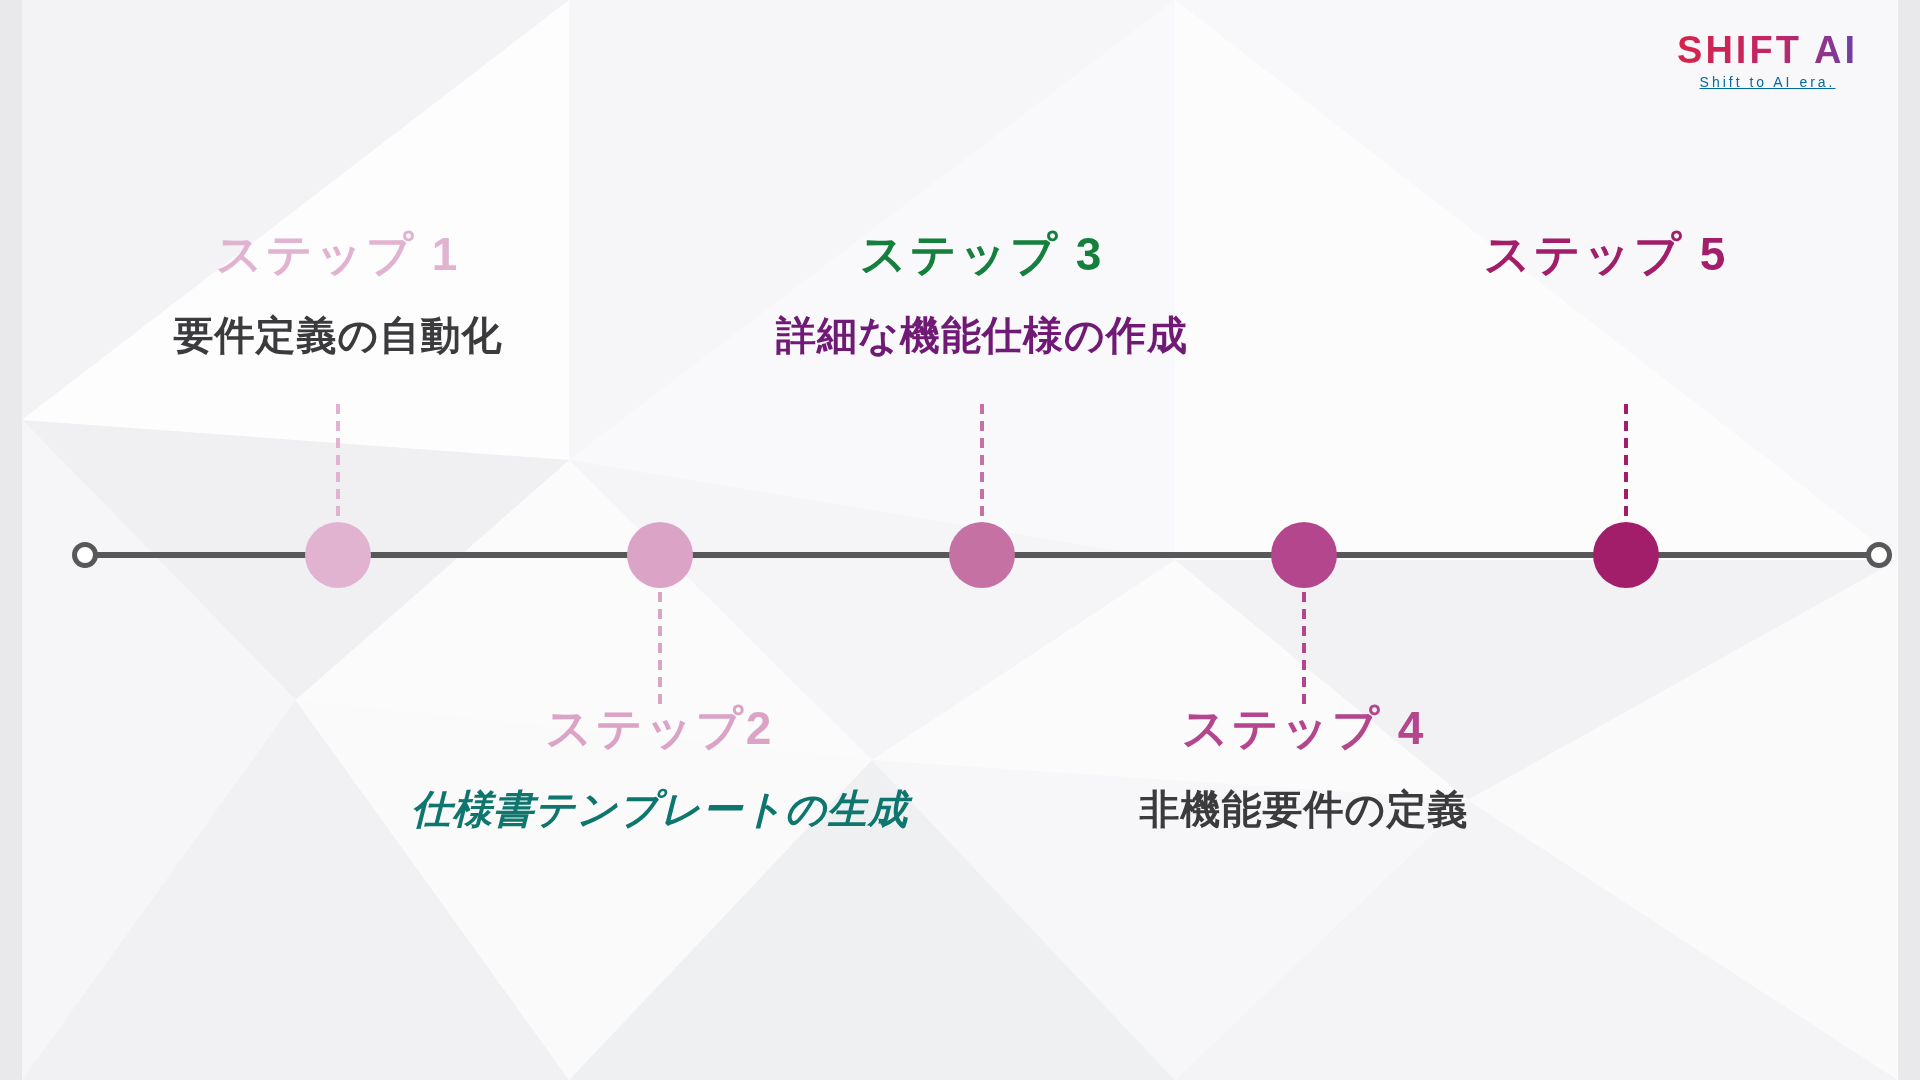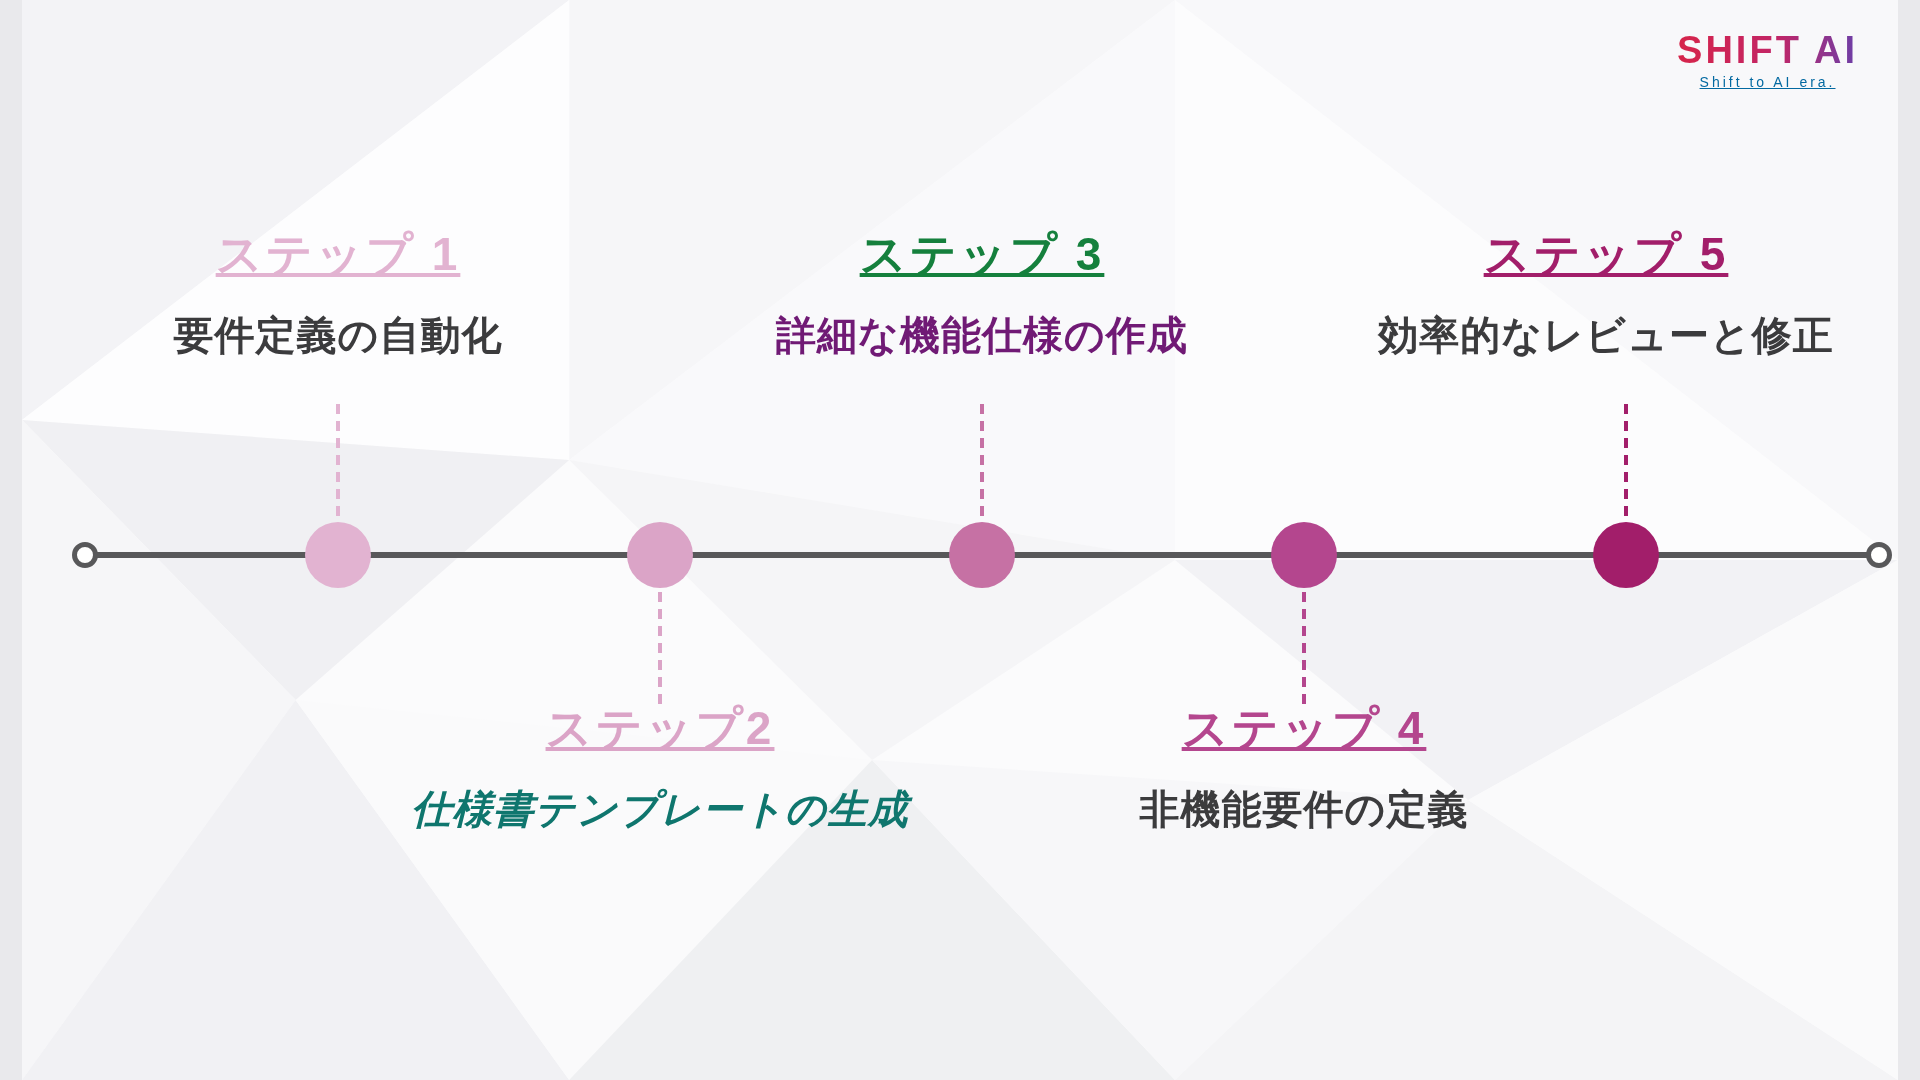--- a/index.html
+++ b/index.html
@@ -56,21 +56,21 @@
   .dash.below{top:592px;height:112px;}
   
   .step-block{
     position:absolute;
     text-align:center;white-space:nowrap;z-index:4;
     transform:translateX(-50%);
   }
   .step-block.above{top:226px;}
   .step-block.below{top:700px;}
   .step-label{
-    font-size:46px;font-weight:700;letter-spacing:3px;line-height:56px;text-decoration:underline;
+    font-size:46px;font-weight:700;letter-spacing:3px;line-height:56px;
   }
   .step-title{
     margin-top:28px;
     font-size:40px;font-weight:700;letter-spacing:1px;line-height:50px;
     color:#3B3B3D;
   }
 </style>
 </head>
 <body>
 
@@ -127,17 +127,16 @@
       <div class="dot" style="left: 1249px; background: rgb(180, 70, 142);"></div>
       <div class="dash below" style="left: 1280px; background: repeating-linear-gradient(rgb(180, 70, 142) 0px, rgb(180, 70, 142) 10px, transparent 10px, transparent 17px);"></div>
       <div class="step-block below" style="left: 1282px;">
         <div class="step-label" style="color: rgb(180, 70, 142);">ステップ 4</div>
         <div class="step-title" style="color: rgb(59, 59, 61);">非機能要件の定義</div>
       </div>
       <div class="dot" style="left: 1571px; background: rgb(162, 30, 106);"></div>
       <div class="dash above" style="left: 1602px; background: repeating-linear-gradient(rgb(162, 30, 106) 0px, rgb(162, 30, 106) 10px, transparent 10px, transparent 17px);"></div>
       <div class="step-block above" style="left: 1584px;">
         <div class="step-label" style="color: rgb(162, 30, 106);">ステップ 5</div>
-        <div class="step-title" style="color: rgb(59, 59, 61);">効率的なレビューと修正</div>
       </div>
     </div>
 
 </div>
 
 </body></html>

